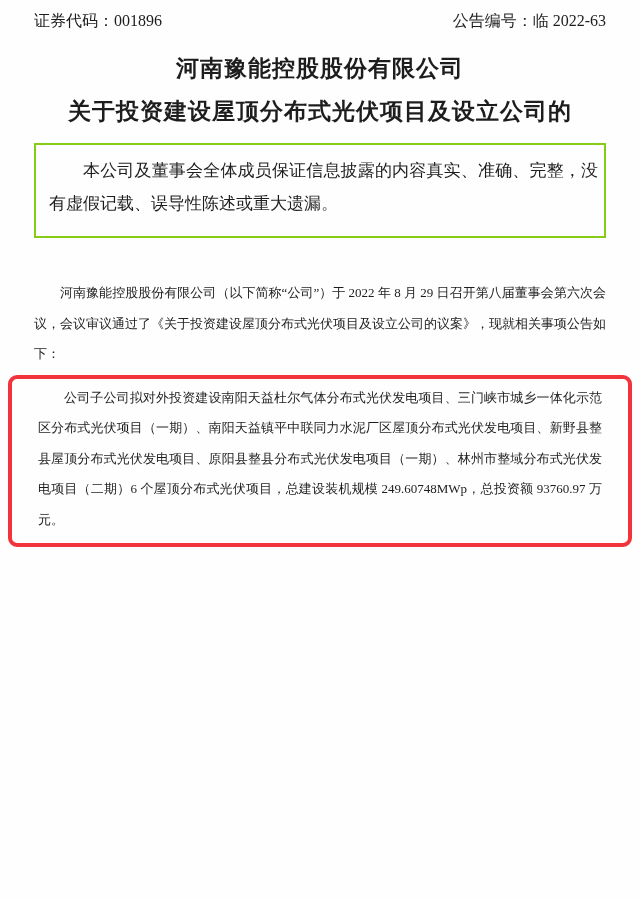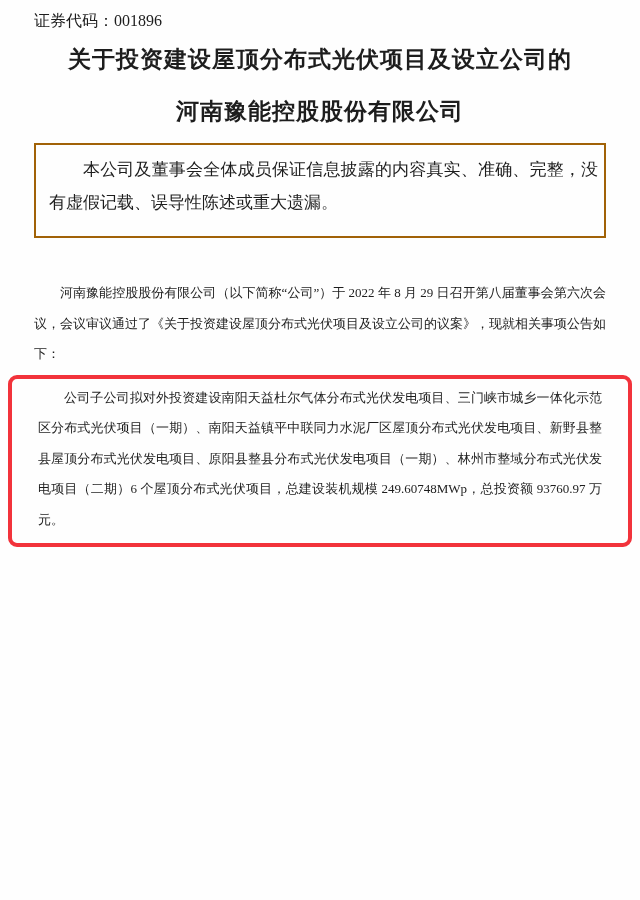--- a/index.html
+++ b/index.html
@@ -38,24 +38,23 @@
     letter-spacing: 1px;
     margin: 0;
   }
   .doc-title.t1 { margin-top: 22px; }
   .doc-title.t2 { margin-top: 13px; }
   .doc-title.t3 { margin-top: 17px; letter-spacing: 2px; }
 
   
   .disclaimer-box {
     margin-top: 17px;
-    border: 2px solid #a16207;
+    border: 2px solid #84cc16;
     padding: 9px 6px 16px 13px;
     box-sizing: border-box;
-    font-family: Liberation Mono, monospace;
   }
   .disclaimer-box p {
     margin: 0;
     font-size: 17px;
     line-height: 33px;
     text-indent: 2em;
     text-align: justify;
   }
 
   
@@ -90,24 +89,25 @@
   }
   .highlight-box .para { margin: 0; }
 </style>
 </head>
 <body>
 
 <div class="page">
 
   <div class="meta-row">
     <span>证券代码：001896</span>
+    <span>公告编号：临 2022-63</span>
   </div>
 
+  <h1 class="doc-title t1">河南豫能控股股份有限公司</h1>
   <h1 class="doc-title t2">关于投资建设屋顶分布式光伏项目及设立公司的</h1>
-  <h1 class="doc-title t1">河南豫能控股股份有限公司</h1>
 
   <div class="disclaimer-box">
     <p>本公司及董事会全体成员保证信息披露的内容真实、准确、完整，没有虚假记载、误导性陈述或重大遗漏。</p>
   </div>
 
   <p class="para intro">河南豫能控股股份有限公司（以下简称“公司”）于 2022 年 8 月 29 日召开第八届董事会第六次会议，会议审议通过了《关于投资建设屋顶分布式光伏项目及设立公司的议案》，现就相关事项公告如下：</p>
 
 
 
   <div class="highlight-box">

